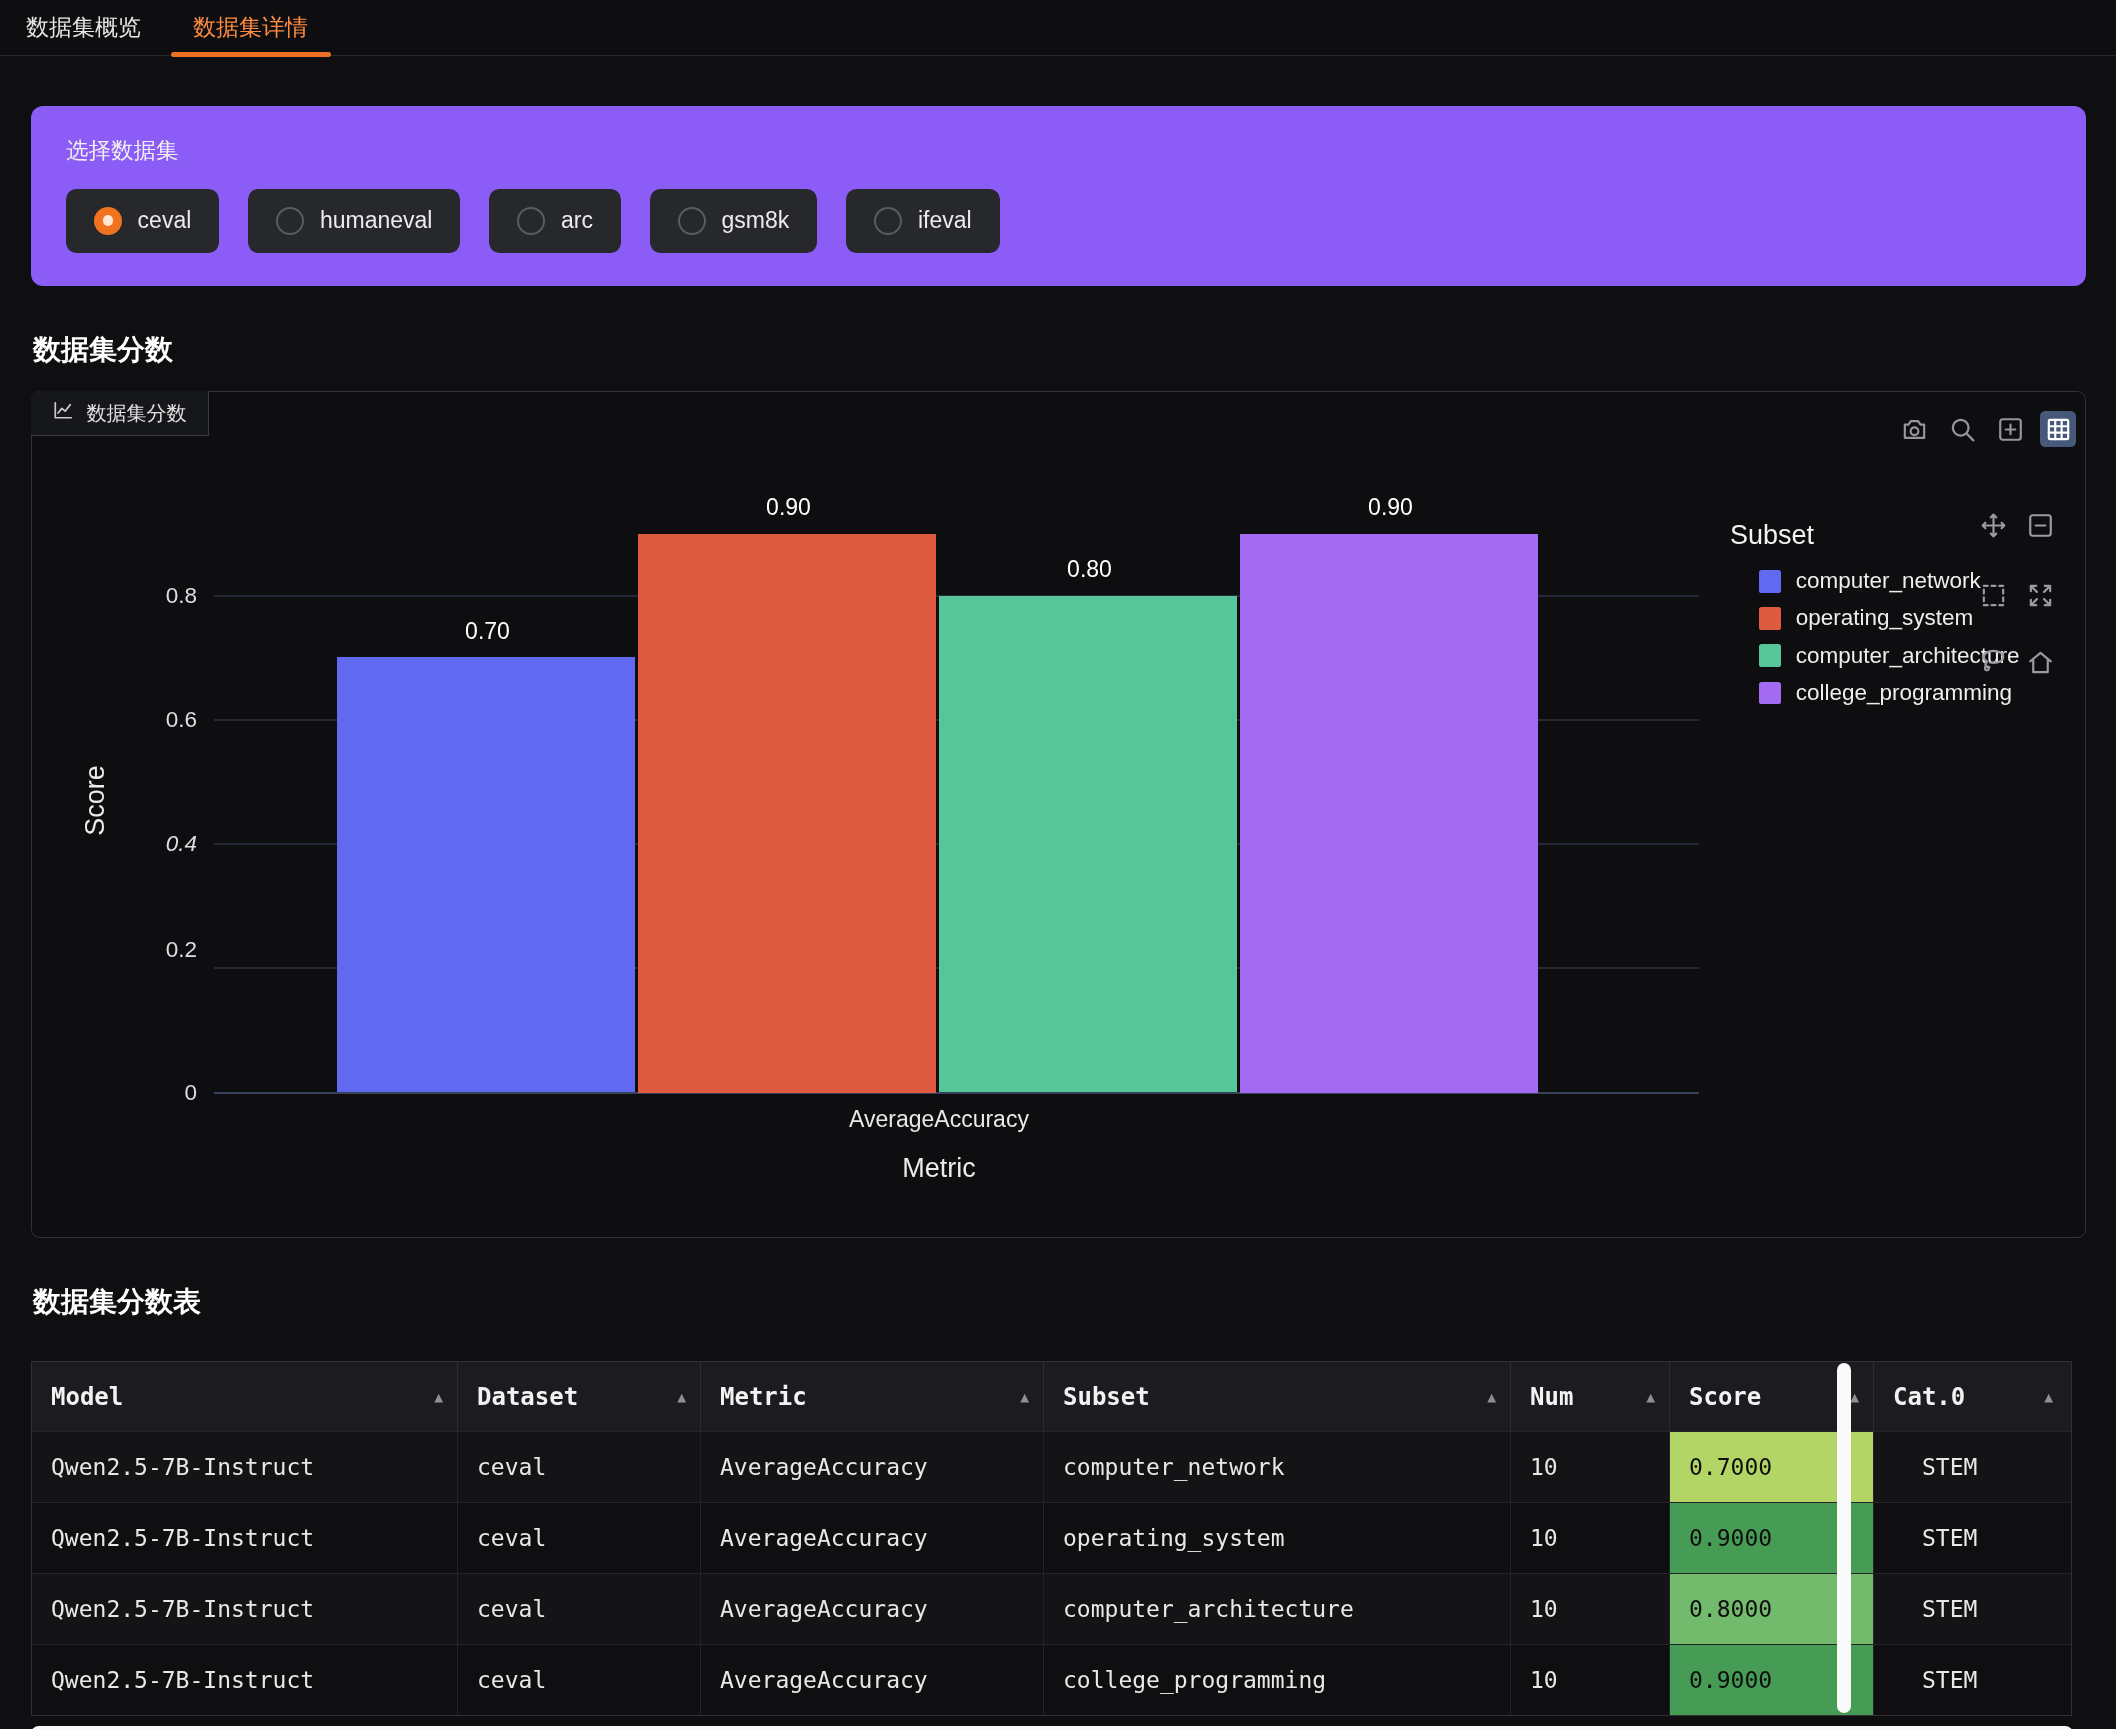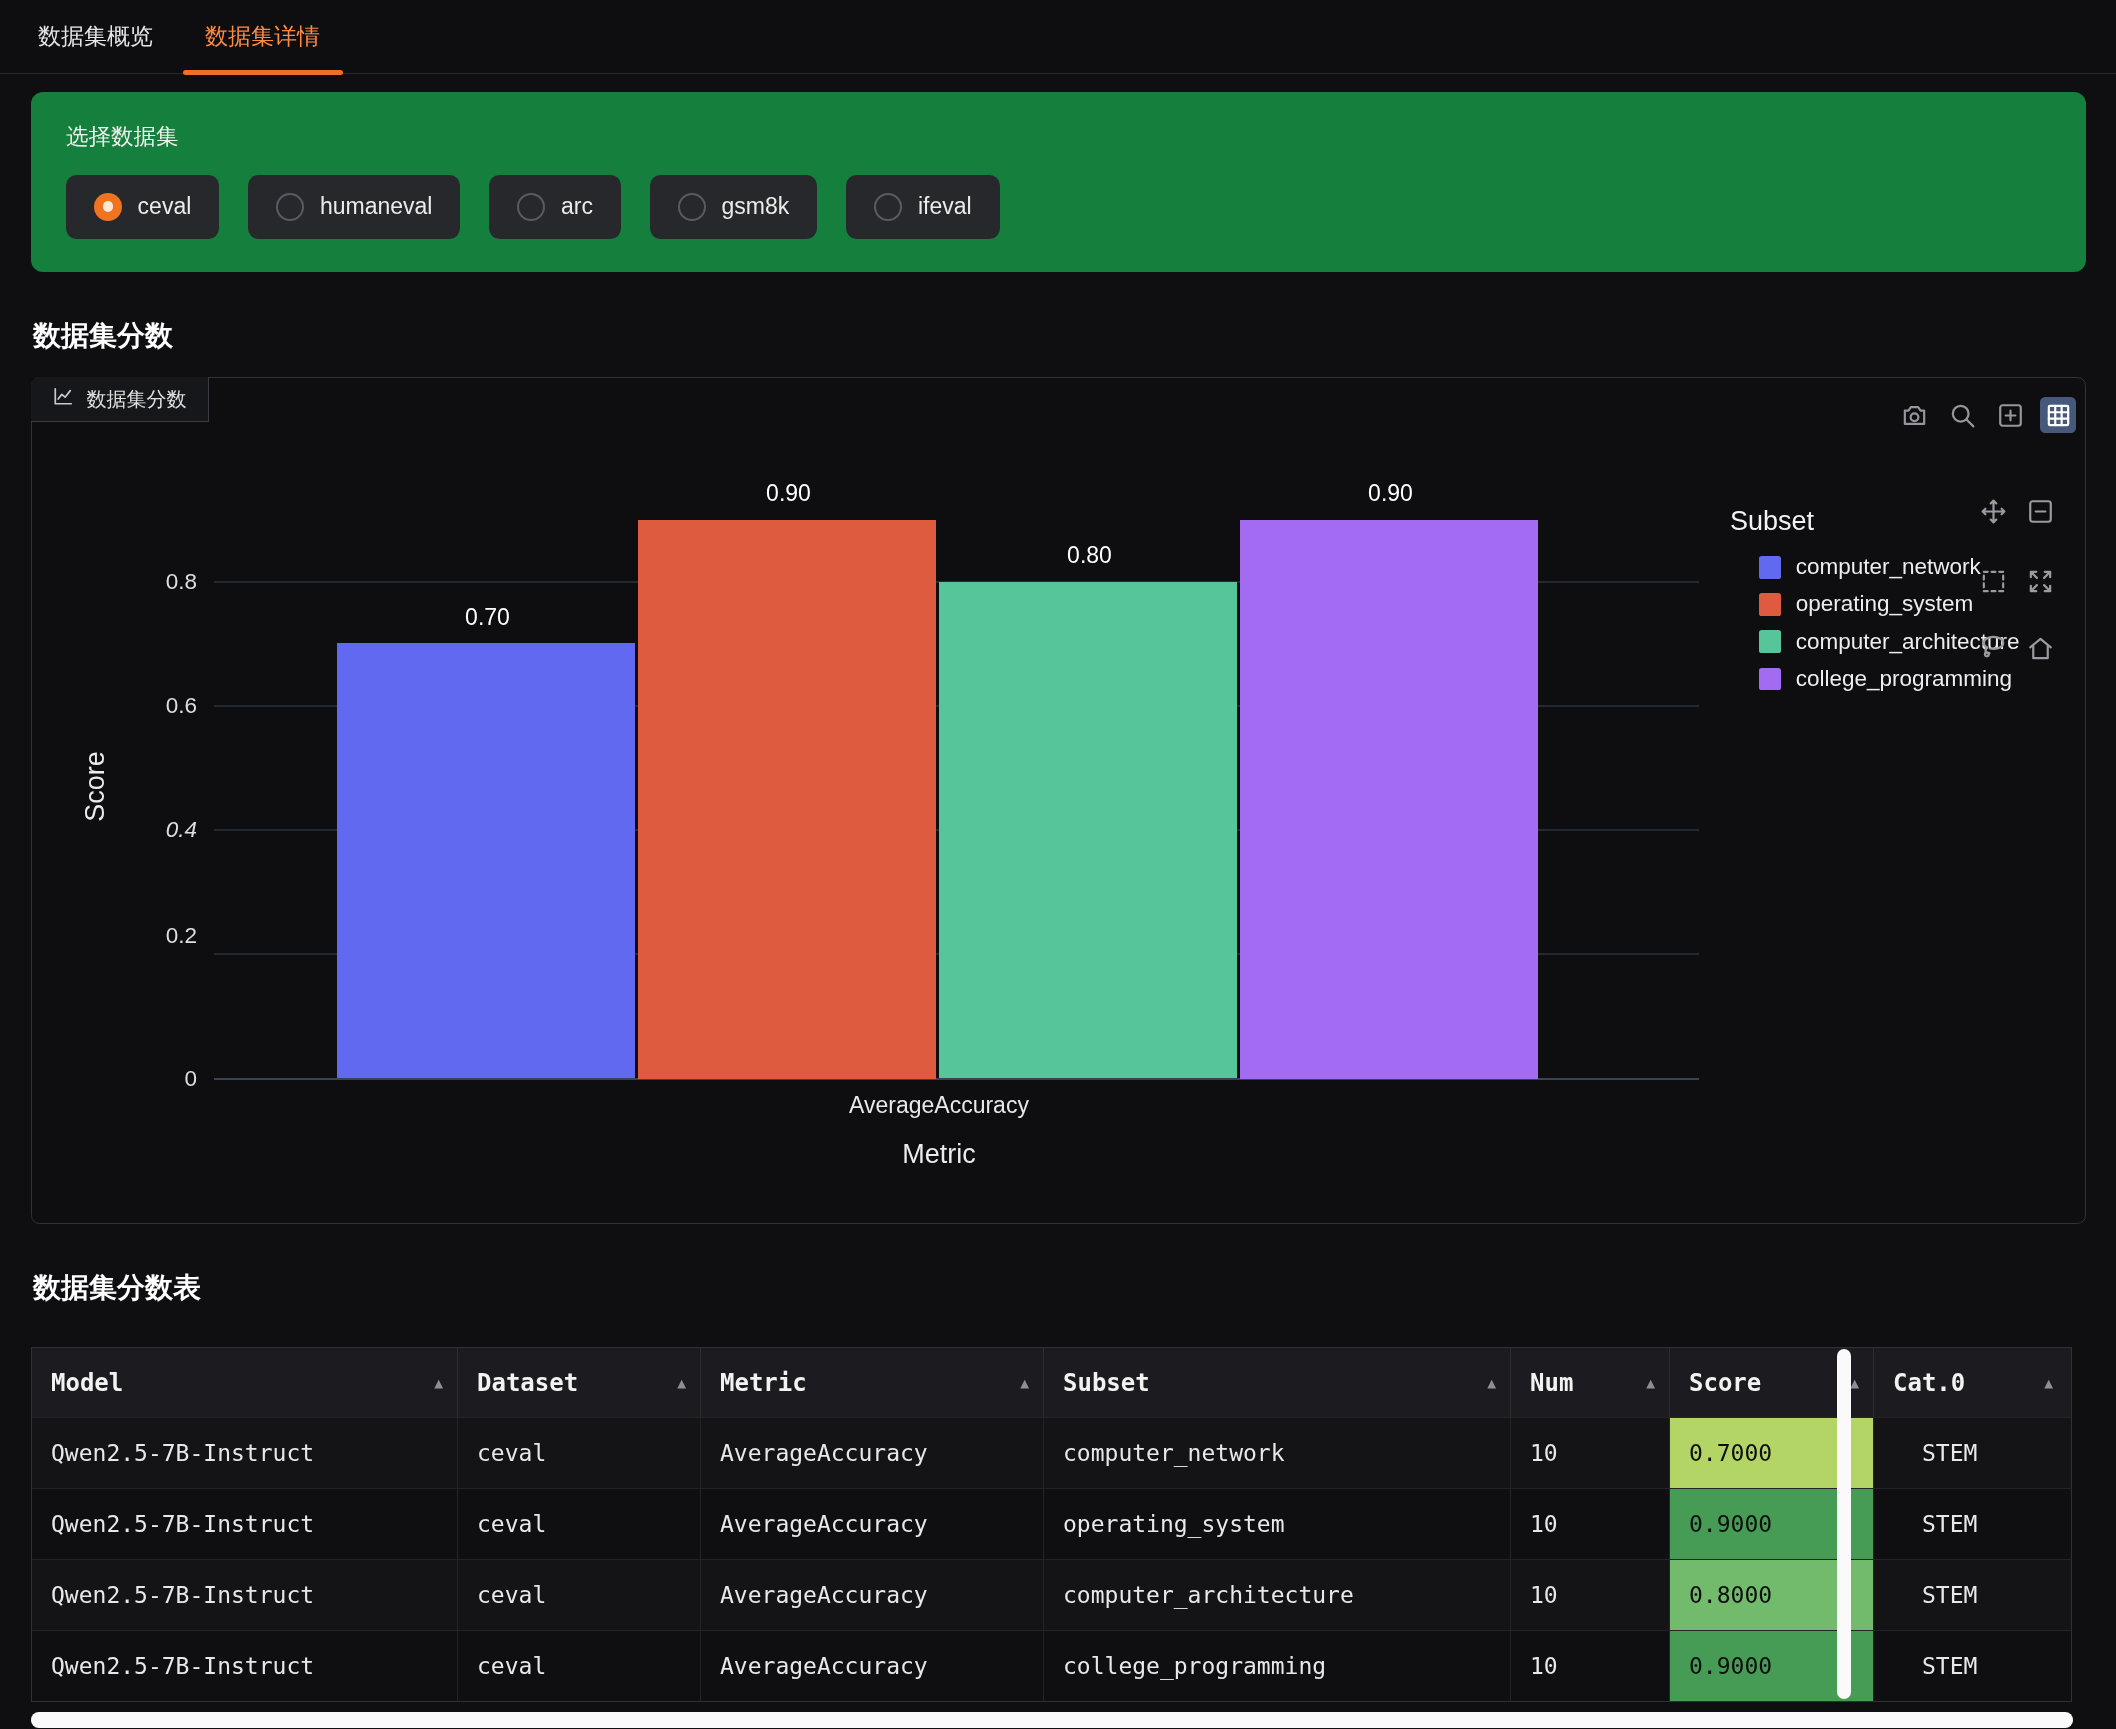--- a/index.html
+++ b/index.html
@@ -3,29 +3,29 @@
 <meta charset="utf-8">
 <style>
   * { box-sizing: border-box; }
   html,body { margin:0; padding:0; }
   body {
     width:2117px; height:1729px; position:relative; overflow:hidden;
     background:#0f0f12; color:#e8e8e8;
     font-family:"Liberation Sans","DejaVu Sans",sans-serif;
   }
   
-  .tabbar { height:74px; display:flex; align-items:stretch; padding-left:12px;
+  .tabbar { height:56px; display:flex; align-items:stretch; padding-left:0;
             background:#0e0e11; border-bottom:1.7px solid #28282d; }
   .tab { display:flex; align-items:center; padding:0 26px; font-size:23px; color:#e6e6e6;
          position:relative; cursor:default; }
   .tab.active { color:#ff8b42; }
   .tab.active::after { content:""; position:absolute; left:3.5px; right:3.5px; bottom:-1.7px;
                        height:4.3px; background:#ed7124; border-radius:2.6px; }
   
-  .select-panel { margin:18px 31px 0; background:#15803d; border-radius:12px;
+  .select-panel { margin:50px 31px 0; background:#8b5cf6; border-radius:12px;
                   padding:29px 35px 33px; }
   .panel-title { font-size:22.5px; color:#f0f0f0; margin-bottom:22.5px; }
   .radio-row { display:flex; gap:29px; }
   .chip { display:inline-flex; align-items:center; gap:15.6px; height:64px; padding:0 28px;
           background:#26282c; border-radius:10.4px; font-size:23px; color:#ececec; cursor:default; }
   .radio { width:28px; height:28px; border-radius:50%; border:2.6px solid #5a5b61; position:relative; flex:0 0 auto; }
   .radio.selected { border:none; background:#f0741f; }
   .radio.selected::after { content:""; position:absolute; left:50%; top:50%; width:10.4px; height:10.4px;
                            margin:-5.2px 0 0 -5.2px; border-radius:50%; background:#ffe9d6; }
   

